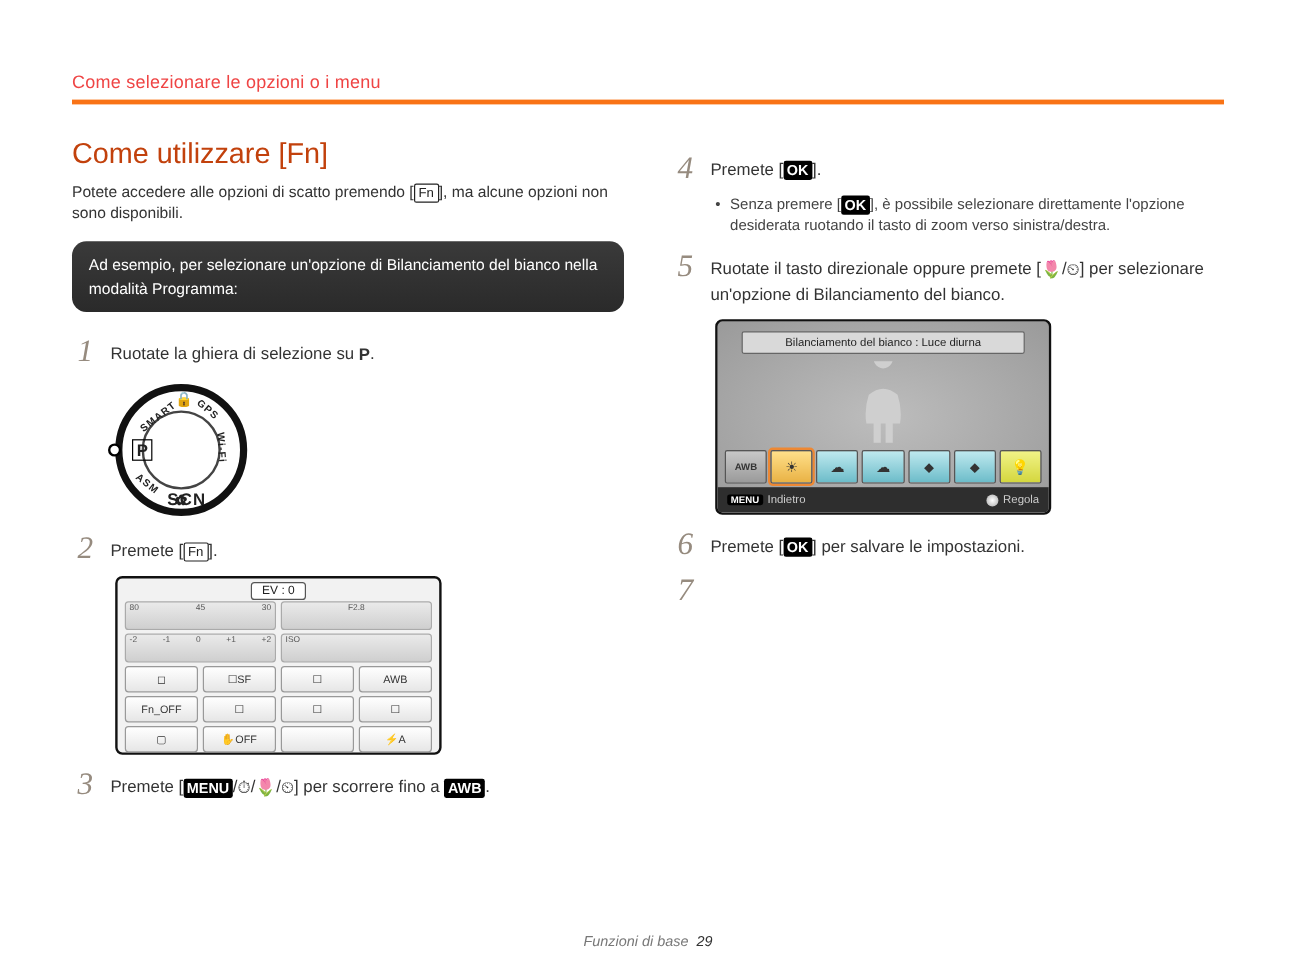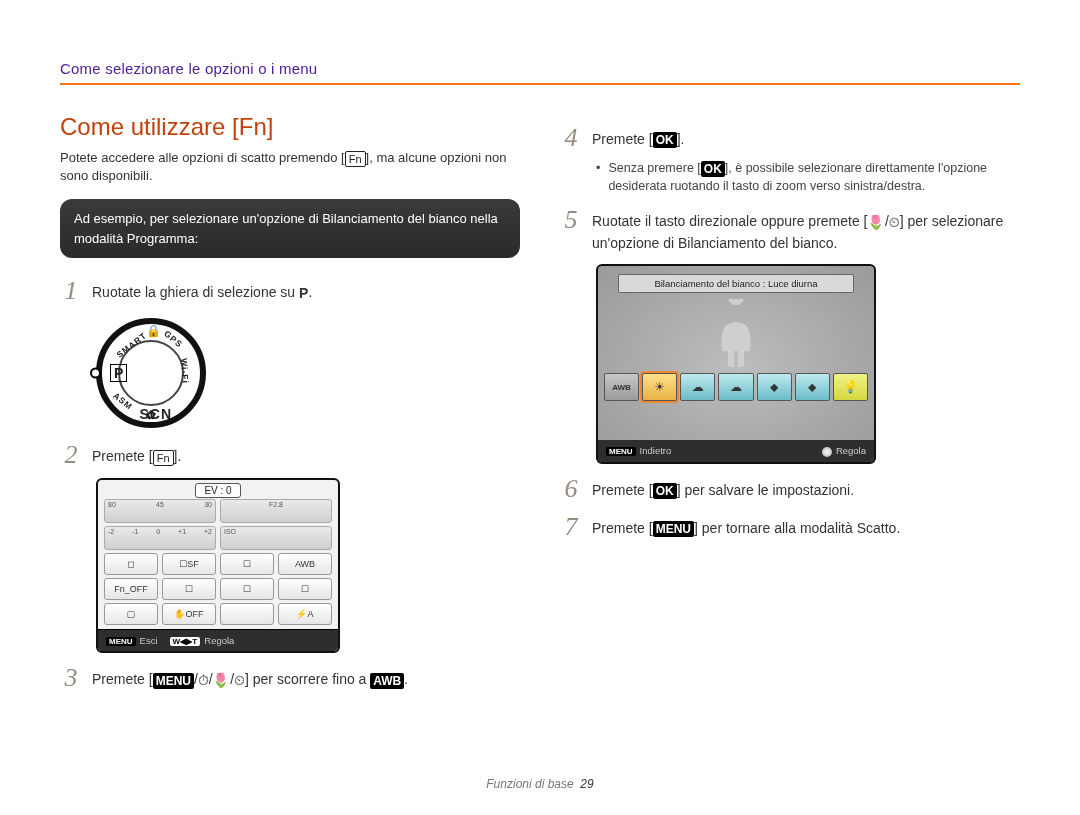--- a/index.html
+++ b/index.html
@@ -13,23 +13,23 @@
     background: #fff;
     position: relative;
     box-sizing: border-box;
   }
   .page {
     padding: 60px 60px 40px 60px;
     box-sizing: border-box;
   }
   .header-line {
     font-size: 15px;
-    color: #4c1d95;
+    color: #ef4444;
     font-weight: 300;
-    border-bottom: 2px solid #f97316;
+    border-bottom: 4px solid #f97316;
     padding-bottom: 6px;
     margin-bottom: 28px;
     letter-spacing: 0.2px;
   }
   .columns {
     display: flex;
     gap: 40px;
   }
   .col {
     flex: 1;
@@ -165,21 +165,21 @@
   .mode-dial .lbl-gps   { right: 22px; top: 16px; transform: rotate(40deg); font-size: 8.5px; letter-spacing:1px; }
   .mode-dial .lbl-wifi  { right: 8px; top: 48px; transform: rotate(86deg); font-size: 8.5px; letter-spacing:1px; }
   .mode-dial .lbl-asm   { left: 16px; bottom: 22px; transform: rotate(38deg); font-size: 8.5px; letter-spacing:1px; }
   .mode-dial .lbl-scn   { right: 34px; bottom: 6px; font-size: 14px; letter-spacing:1px; }
   .mode-dial .lbl-lock  { left: 50px; top: 6px; font-size: 12px; }
   .mode-dial .lbl-flower{ left: 50px; bottom: 6px; font-size: 12px; }
 
   
   .camera-screen {
     margin: 10px 0 10px 36px;
-    width: 244px;
+    width: 272px;
     border: 2px solid #111;
     border-radius: 6px;
     background: #f2f2f2;
     overflow: hidden;
     box-sizing: border-box;
   }
   .camera-screen .ev {
     text-align: center;
     font-size: 10px;
     padding: 5px 0 3px 0;
@@ -294,21 +294,20 @@
   .wb-screen .opt.c-bulb { background: linear-gradient(#f1f387,#d4d73e); }
   .wb-screen .opt.c-grey { background: linear-gradient(#c8c8c8,#9a9a9a); }
   .wb-screen .bar {
     display:flex;
     background: #2e2e2e;
     color:#ccc;
     font-size:9.5px;
     padding: 5px 8px;
     gap:24px;
     justify-content:space-between;
-    margin-top:36px;
   }
   .wb-screen .bar .tag {
     background:#000; color:#fff; font-size:8px; padding:0 3px; border-radius:2px; margin-right:4px;
     font-weight:700;
   }
   .wb-screen .bar .circ {
     display:inline-block;
     width:10px; height:10px;
     background: radial-gradient(#fff,#aaa);
     border-radius:50%;
@@ -419,24 +418,20 @@
           <div class="cell">☐</div>
           <div class="cell">☐</div>
           <div class="cell">☐</div>
         </div>
         <div class="pair-row">
           <div class="cell">▢</div>
           <div class="cell">✋OFF</div>
           <div class="cell"></div>
           <div class="cell">⚡A</div>
         </div>
-        <div class="bar">
-          <div><span class="tag">MENU</span><span>Esci</span></div>
-          <div><span class="wt">W◀▶T</span><span>Regola</span></div>
-        </div>
       </div>
 
       <div class="step">
         <div class="step-num">3</div>
         <div class="step-body">
           <span>Premete [</span><span class="icon-glyph">MENU</span><span>/</span><span class="sym">⏱</span><span>/</span><span class="sym">🌷</span><span>/</span><span class="sym">⏲</span><span>] per scorrere fino a </span><span class="icon-glyph">AWB</span><span>.</span>
         </div>
       </div>
 
     </div>
@@ -487,23 +482,20 @@
 
       <div class="step">
         <div class="step-num">6</div>
         <div class="step-body">
           <span>Premete [</span><span class="icon-glyph">OK</span><span>] per salvare le impostazioni.</span>
         </div>
       </div>
 
       <div class="step">
         <div class="step-num">7</div>
-        <div class="step-body">
-          <span>Premete [</span><span class="icon-glyph">MENU</span><span>] per tornare alla modalità Scatto.</span>
-        </div>
       </div>
 
     </div>
   </div>
 
   <div class="footer">
     <span>Funzioni di base</span>
     &nbsp;<span class="pg">29</span>
   </div>
 

